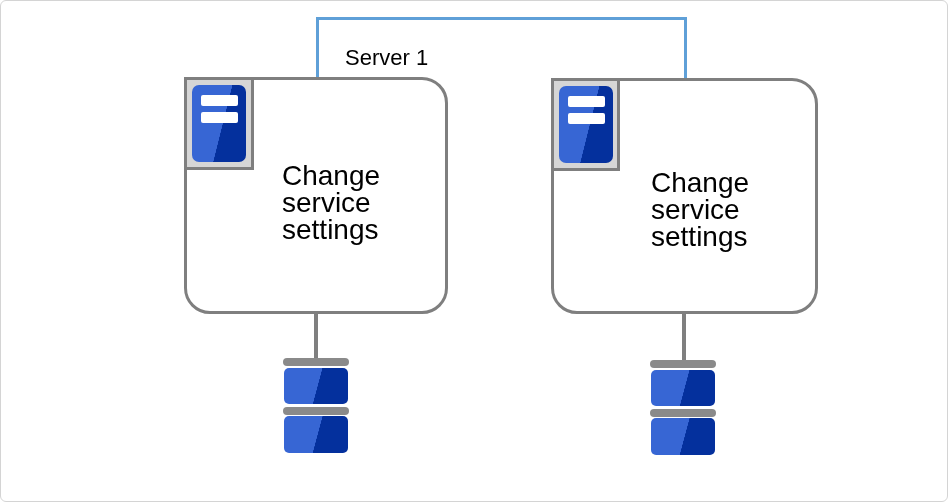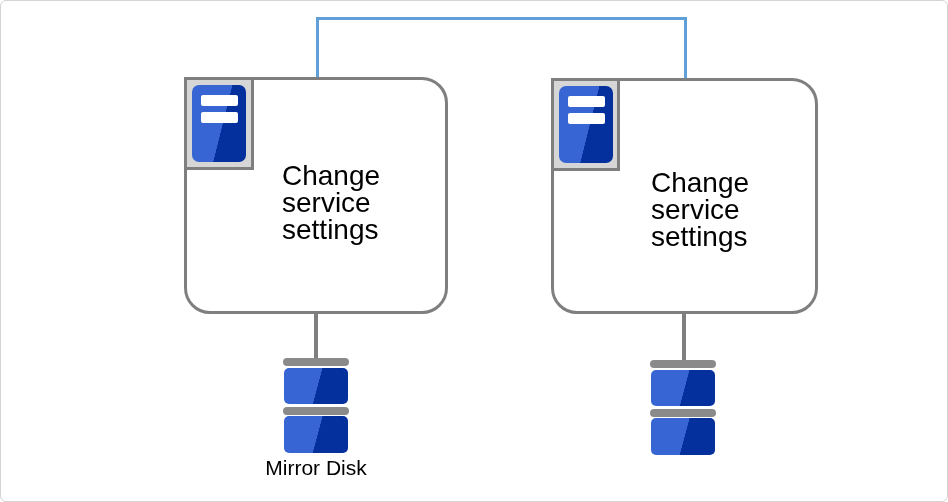--- a/index.html
+++ b/index.html
@@ -59,40 +59,40 @@
 </style>
 </head>
 <body>
 
 <div class="canvas">
 
   <div class="abs blue-h"></div>
   <div class="abs blue-v1"></div>
   <div class="abs blue-v2"></div>
 
+  <div class="abs srv-label s1">Server 1</div>
   <div class="abs box b1"></div>
   <div class="abs frame f1">
     <div class="tower">
       <div class="slot sA"></div>
       <div class="slot sB"></div>
     </div>
   </div>
   <div class="abs action t1">
     <div>Change</div>
     <div>service</div>
     <div>settings</div>
   </div>
   <div class="abs drop d1"></div>
   <div class="abs disk k1">
     <div class="platter-cap cap1"></div>
     <div class="platter pl1"></div>
     <div class="platter-cap cap2"></div>
     <div class="platter pl2"></div>
   </div>
-  <div class="abs mirror">Mirror Disk</div>
 
   <div class="abs box b2"></div>
   <div class="abs frame f2">
     <div class="tower">
       <div class="slot sA"></div>
       <div class="slot sB"></div>
     </div>
   </div>
   <div class="abs action t2">
     <div>Change</div>

